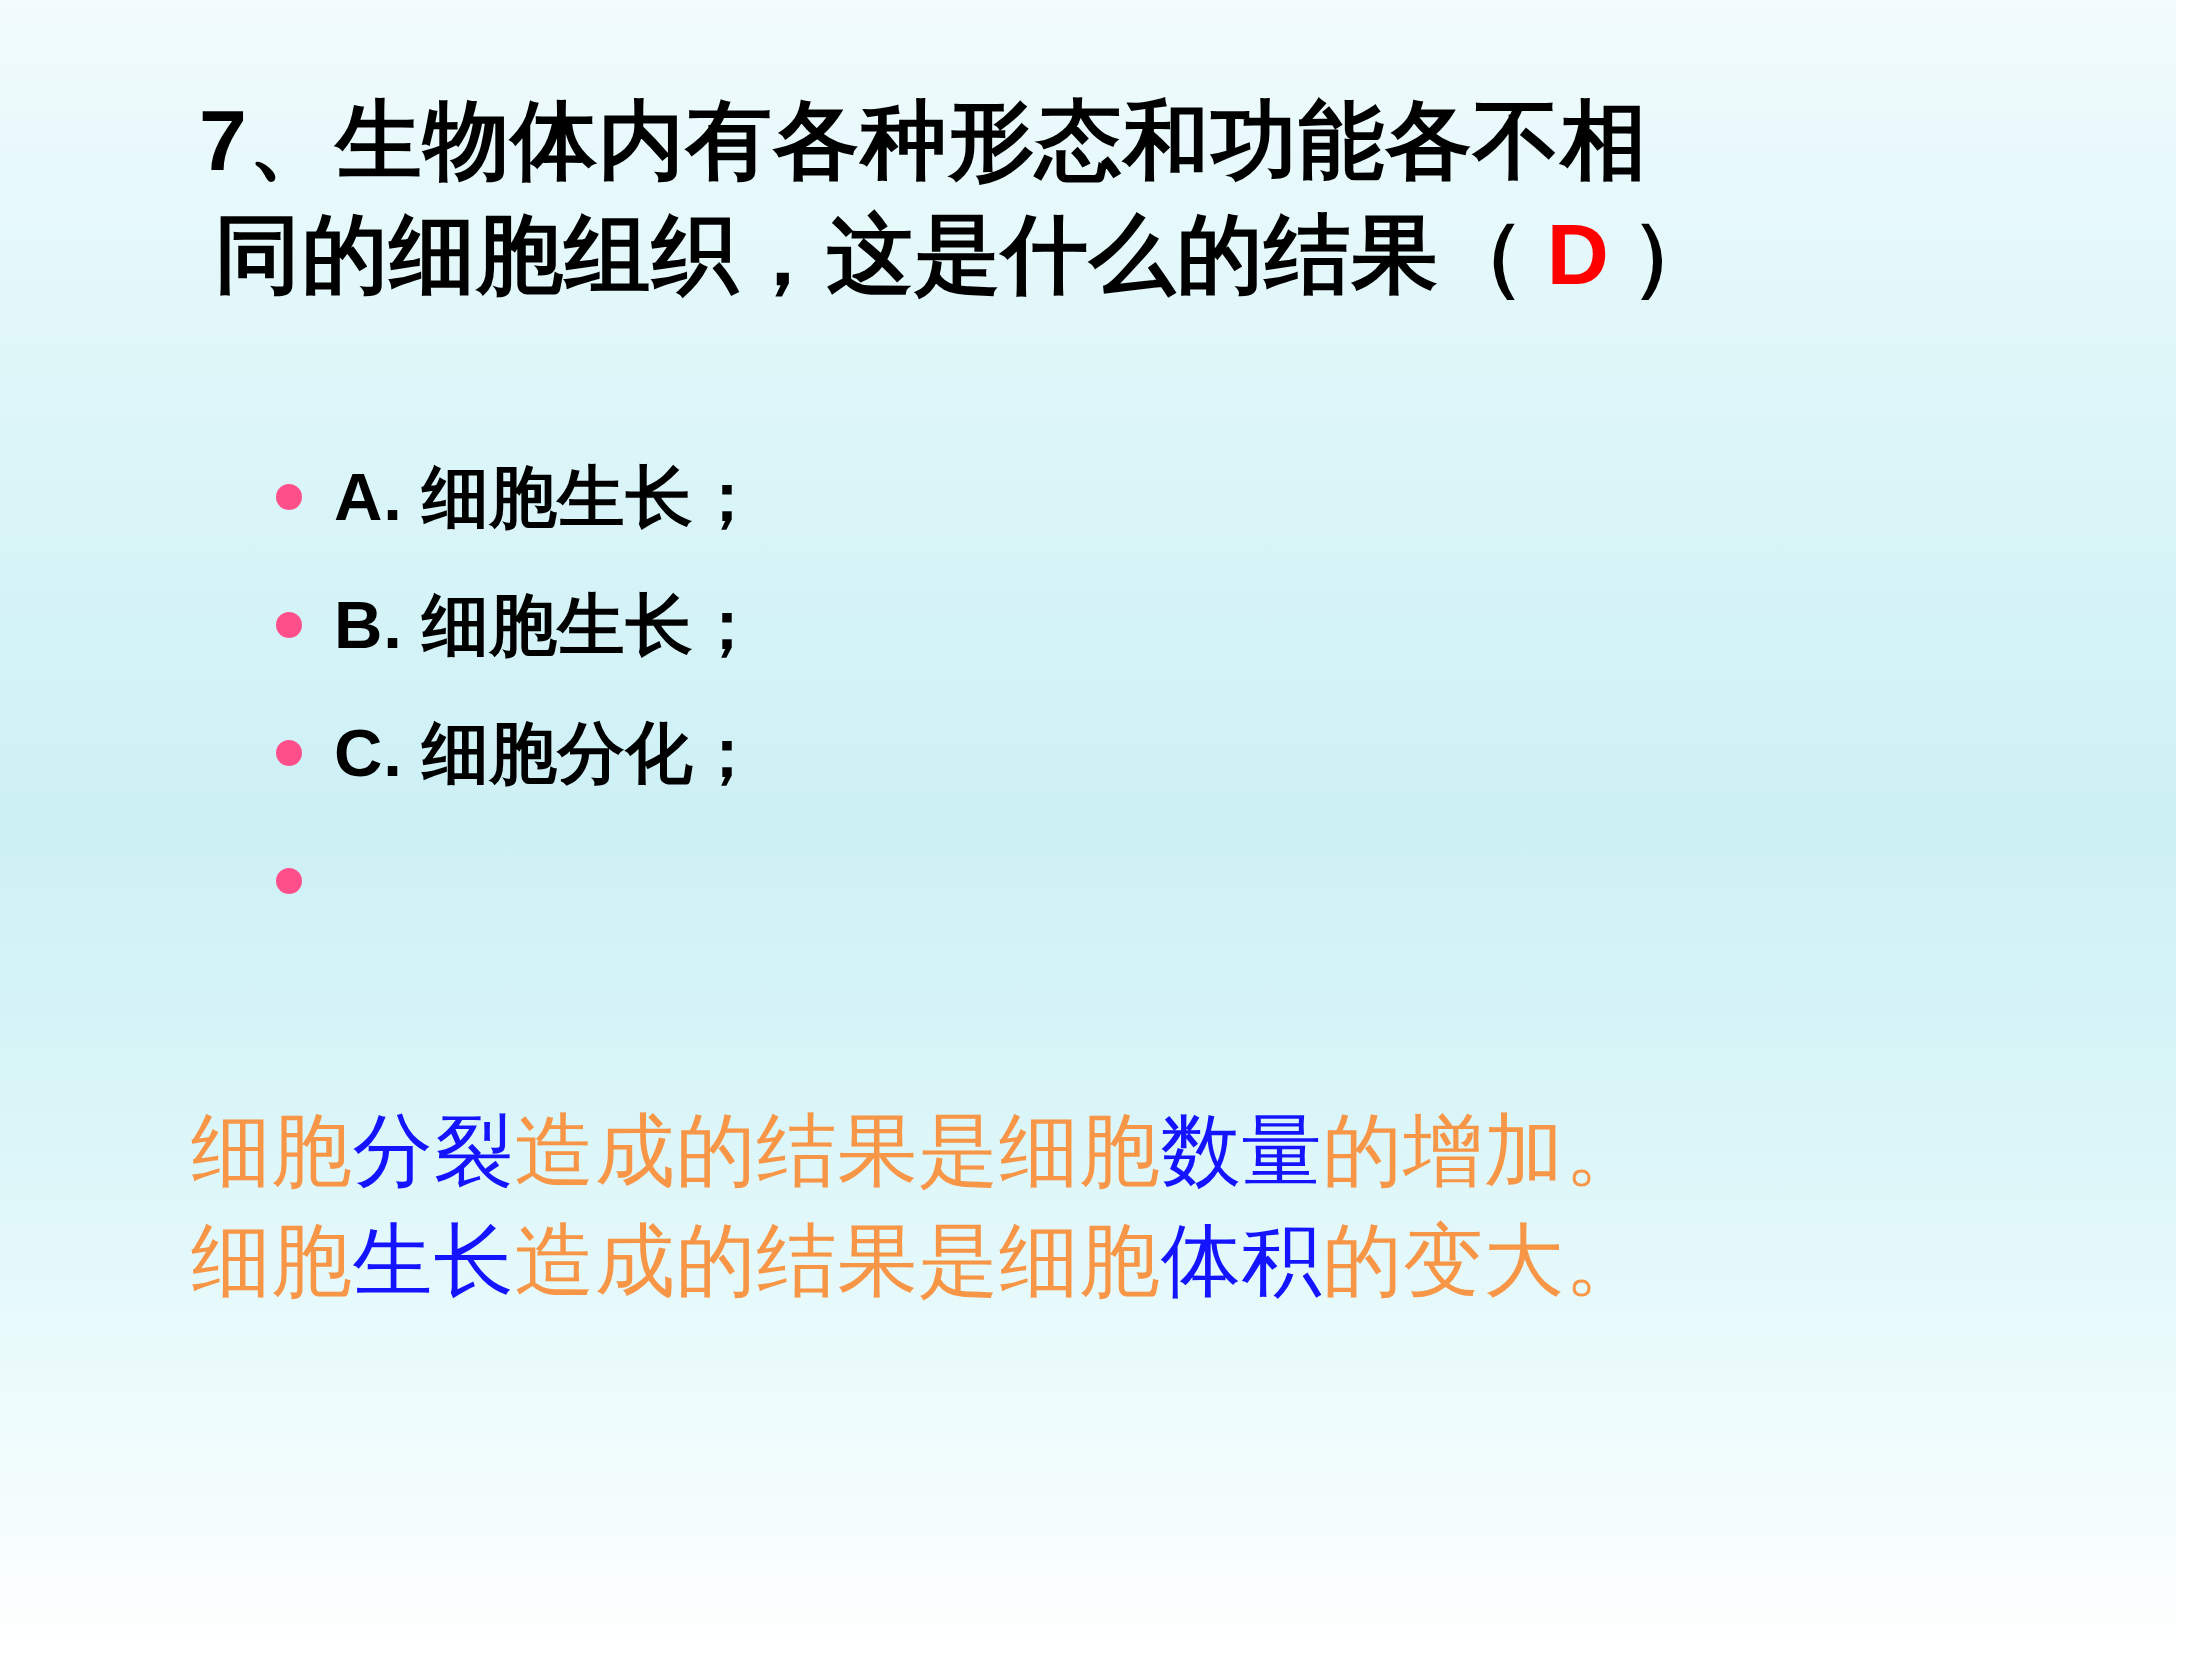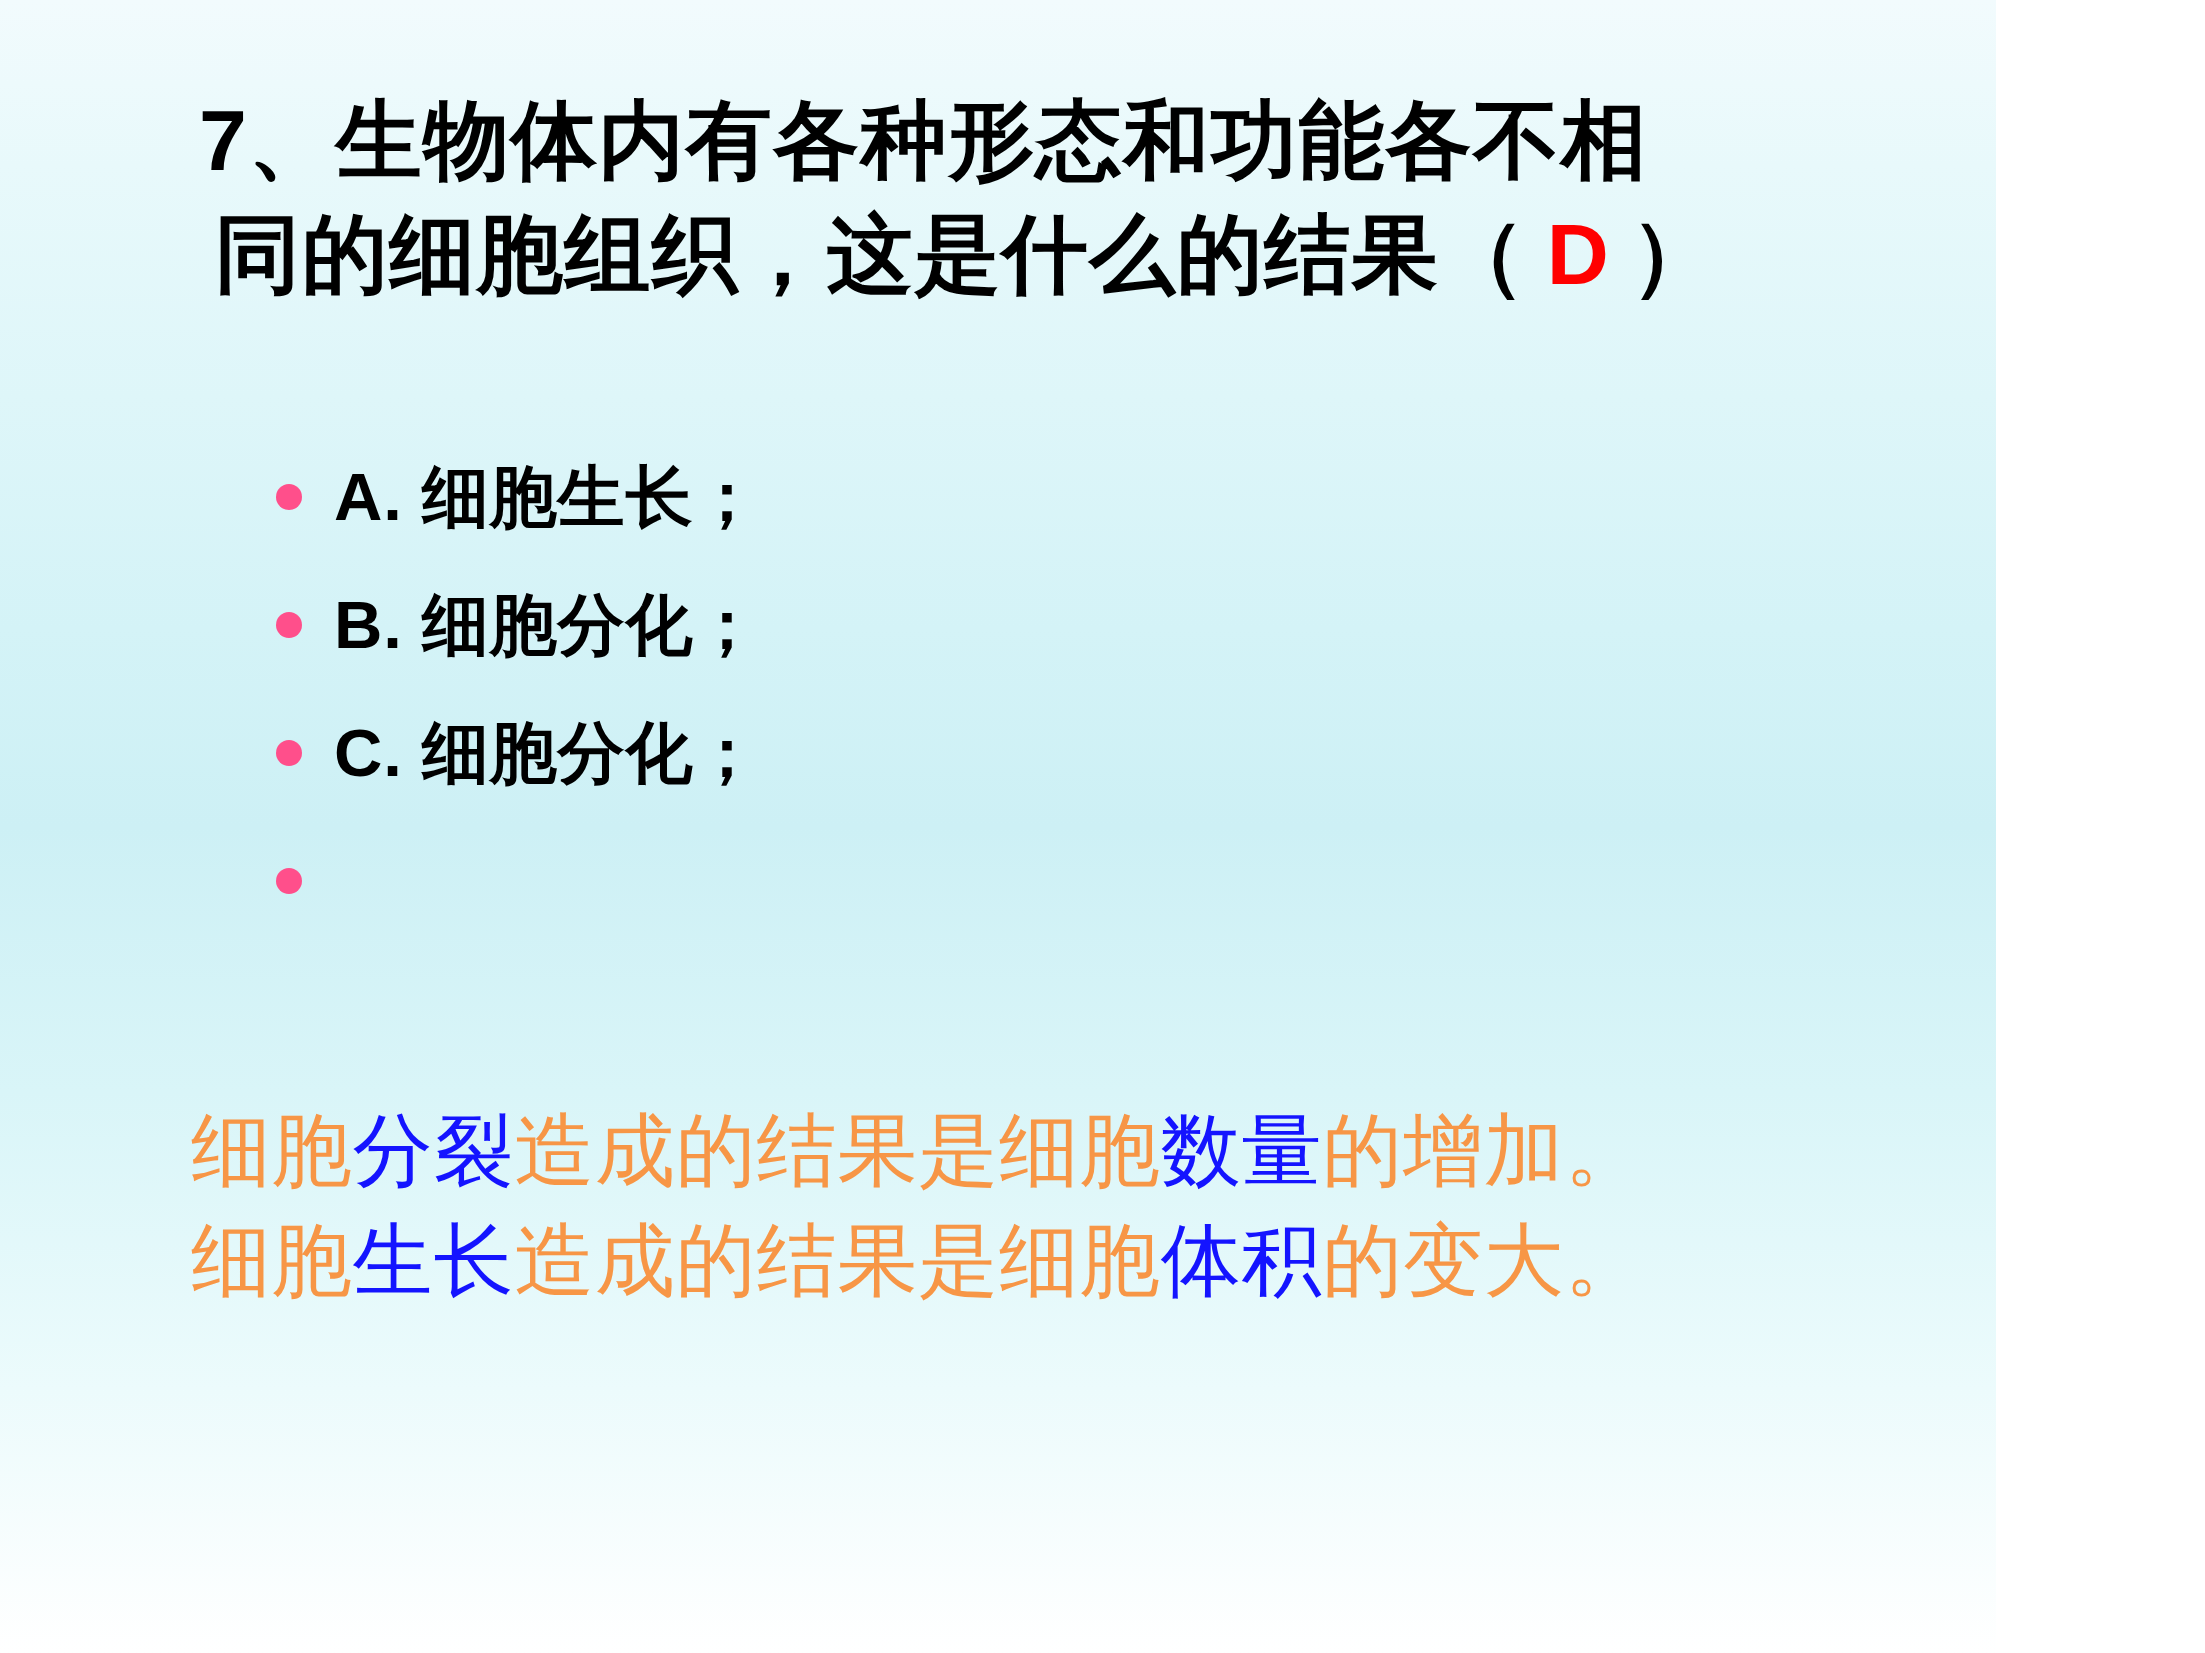--- a/index.html
+++ b/index.html
@@ -7,21 +7,21 @@
     padding: 0;
   }
   body {
     width: 2205px;
     height: 1654px;
     font-family: "Liberation Sans", sans-serif;
     overflow: hidden;
   }
   .slide {
     position: relative;
-    width: 1996px;
+    width: 2176px;
     height: 1654px;
     box-sizing: border-box;
     background: linear-gradient(to bottom, #f2fbfd 0%, #e8f9fb 10%, #d4f3f7 38%, #cdf0f5 50%, #d9f5f8 66%, #ecfbfc 84%, #ffffff 100%);
     text-decoration: underline;
   }
 
   
   .question {
     position: absolute;
     left: 199px;
@@ -100,21 +100,21 @@
     </span>
   </div>
 
   <div class="options">
     <div class="option-row">
       <span class="bullet"></span>
       <span class="option-text">A. 细胞生长；</span>
     </div>
     <div class="option-row">
       <span class="bullet"></span>
-      <span class="option-text">B. 细胞分化；</span>
+      <span class="option-text">B. 细胞生长；</span>
     </div>
     <div class="option-row">
       <span class="bullet"></span>
       <span class="option-text">C. 细胞分化；</span>
     </div>
     <div class="option-row">
       <span class="bullet"></span>
     </div>
   </div>
 

